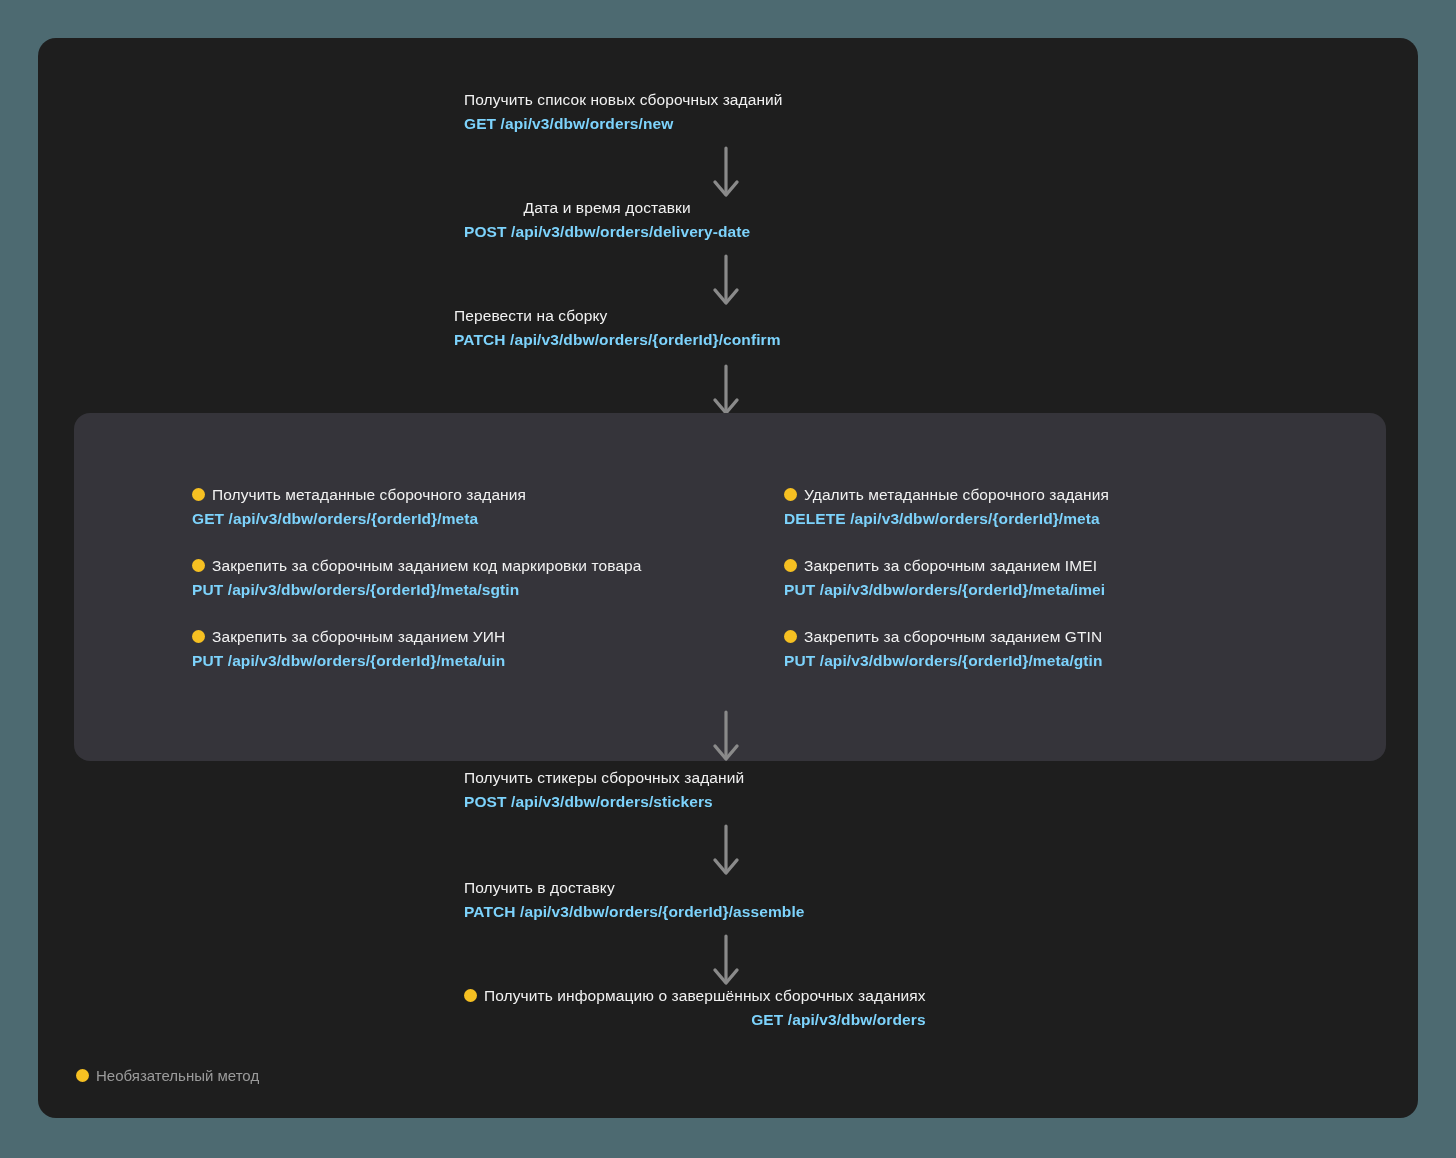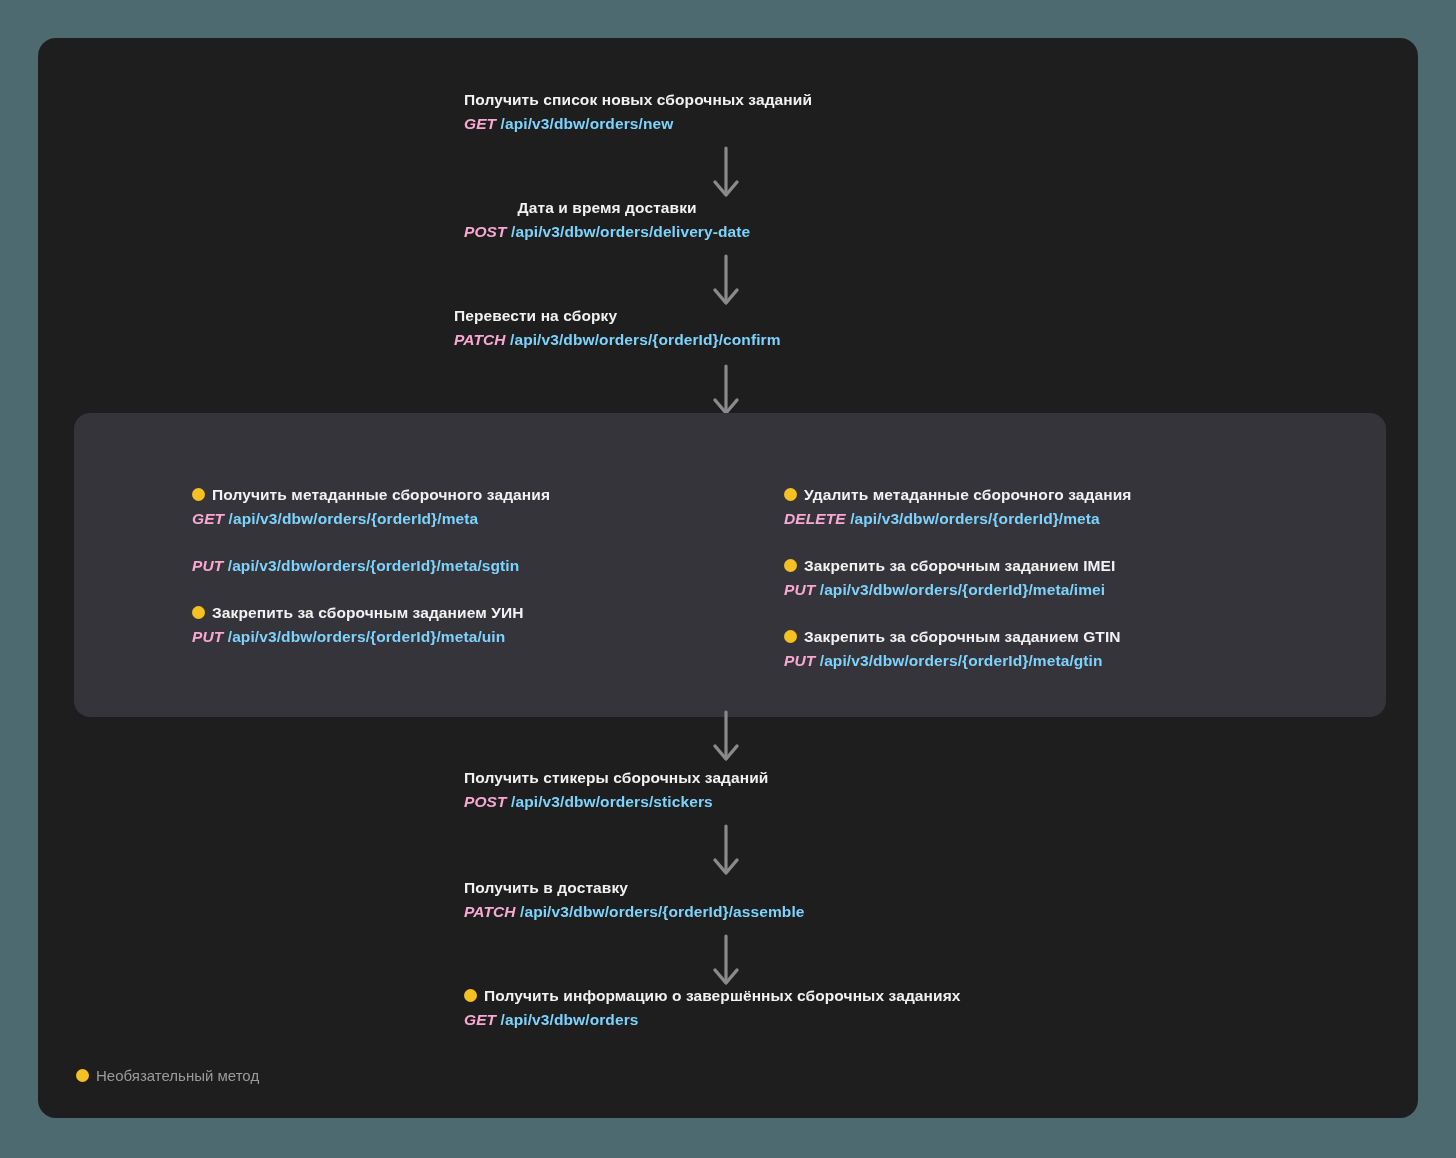--- a/index.html
+++ b/index.html
@@ -25,36 +25,36 @@
     border-radius: 18px;
     box-sizing: border-box;
   }
 
   
   .step {
     position: absolute;
   }
   .step-title {
     font-size: 15.5px;
-    font-weight: bold;
+    font-weight: normal;
     color: #f2f2f2;
     line-height: 20px;
     white-space: nowrap;
     letter-spacing: 0.1px;
   }
   .step-endpoint {
     font-size: 15.5px;
     font-weight: bold;
     color: #9b9b9b;
     line-height: 20px;
     white-space: nowrap;
     margin-top: 4px;
     letter-spacing: 0.1px;
   }
-  .step-endpoint .verb { color: #f9a8d4; font-style: italic; }
+  .step-endpoint .verb { color: #7dd3fc; }
   .step-endpoint .path { color: #7dd3fc; }
 
   
   .dot {
     display: inline-block;
     width: 13px;
     height: 13px;
     border-radius: 50%;
     background: #f6c022;
     vertical-align: -1px;
@@ -68,21 +68,21 @@
     height: 56px;
   }
   .arrow svg { display: block; }
 
   
   #optional-methods-panel {
     position: absolute;
     left: 36px;
     top: 375px;
     width: 1312px;
-    height: 304px;
+    height: 348px;
     background: #35343a;
     border-radius: 16px;
   }
   .panel-col {
     position: absolute;
     top: 72px;
   }
   #panel-col-left  { left: 118px; }
   #panel-col-right { left: 710px; }
   .panel-item { margin-bottom: 27px; }
@@ -147,20 +147,21 @@
   <div id="optional-methods-panel">
 
     <div class="panel-col" id="panel-col-left">
 
       <div class="panel-item">
         <div class="step-title"><span class="dot"></span><span>Получить метаданные сборочного задания</span></div>
         <div class="step-endpoint"><span class="verb">GET</span> <span class="path">/api/v3/dbw/orders/{orderId}/meta</span></div>
       </div>
 
       <div class="panel-item">
+        <div class="step-title"><span class="dot"></span><span>Закрепить за сборочным заданием код маркировки товара</span></div>
         <div class="step-endpoint"><span class="verb">PUT</span> <span class="path">/api/v3/dbw/orders/{orderId}/meta/sgtin</span></div>
       </div>
 
       <div class="panel-item">
         <div class="step-title"><span class="dot"></span><span>Закрепить за сборочным заданием УИН</span></div>
         <div class="step-endpoint"><span class="verb">PUT</span> <span class="path">/api/v3/dbw/orders/{orderId}/meta/uin</span></div>
       </div>
 
     </div>
 
@@ -209,21 +210,21 @@
     <div class="step-endpoint"><span class="verb">PATCH</span> <span class="path">/api/v3/dbw/orders/{orderId}/assemble</span></div>
   </div>
 
   <div class="arrow" style="left:674px; top:896px;">
     <svg width="28" height="56" viewBox="0 0 28 56" aria-hidden="true">
       <path d="M14 2 L14 46" stroke="#8a8a8a" stroke-width="3.2" fill="none" stroke-linecap="round"></path>
       <path d="M3 36 L14 49 L25 36" stroke="#8a8a8a" stroke-width="3.4" fill="none" stroke-linecap="round" stroke-linejoin="round"></path>
     </svg>
   </div>
 
-  <div class="step" style="left:426px; top:948px;">
+  <div class="step" style="left:426px; top:948px;text-align:right;">
     <div class="step-title"><span class="dot"></span><span>Получить информацию о завершённых сборочных заданиях</span></div>
     <div class="step-endpoint"><span class="verb">GET</span> <span class="path">/api/v3/dbw/orders</span></div>
   </div>
 
   <div id="legend">
     <span class="dot"></span>
     <span class="legend-label">Необязательный метод</span>
   </div>
 
 </div>

